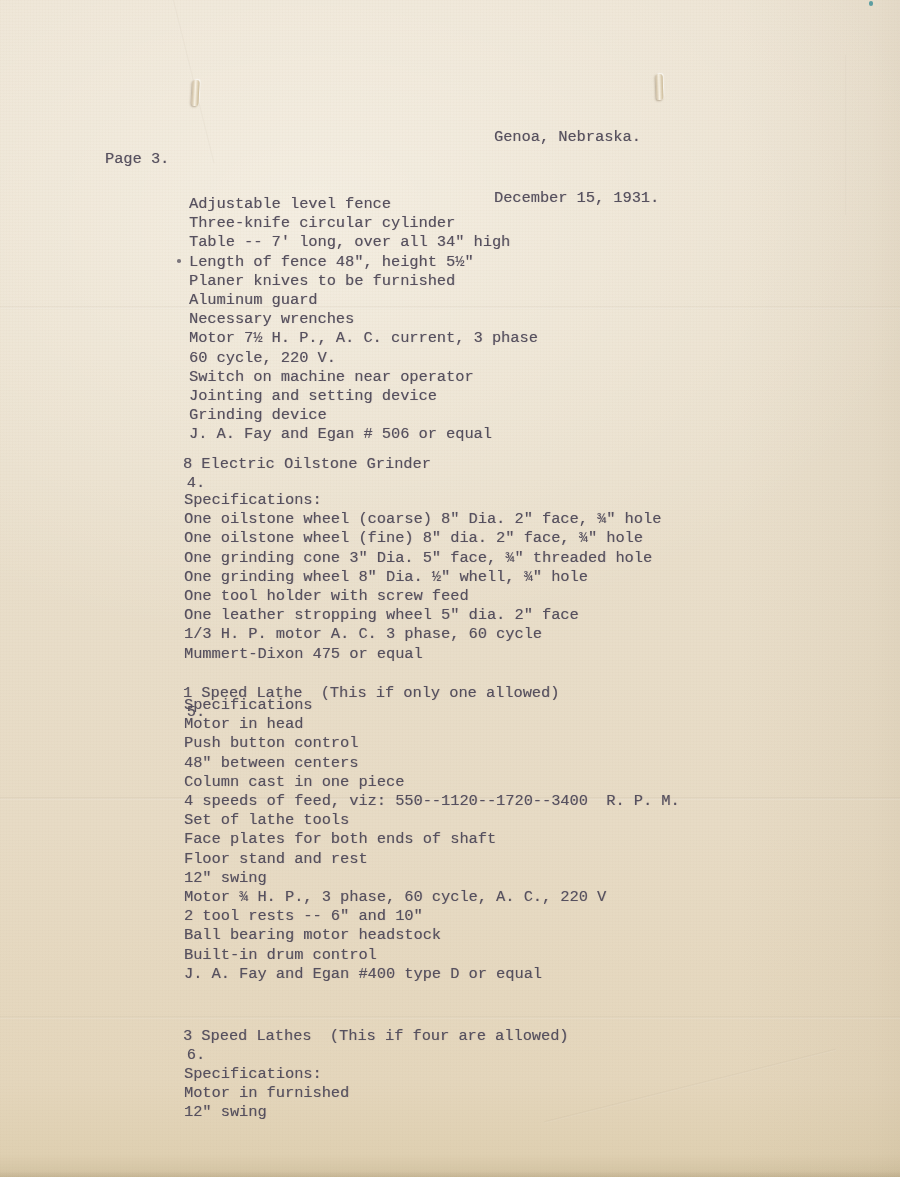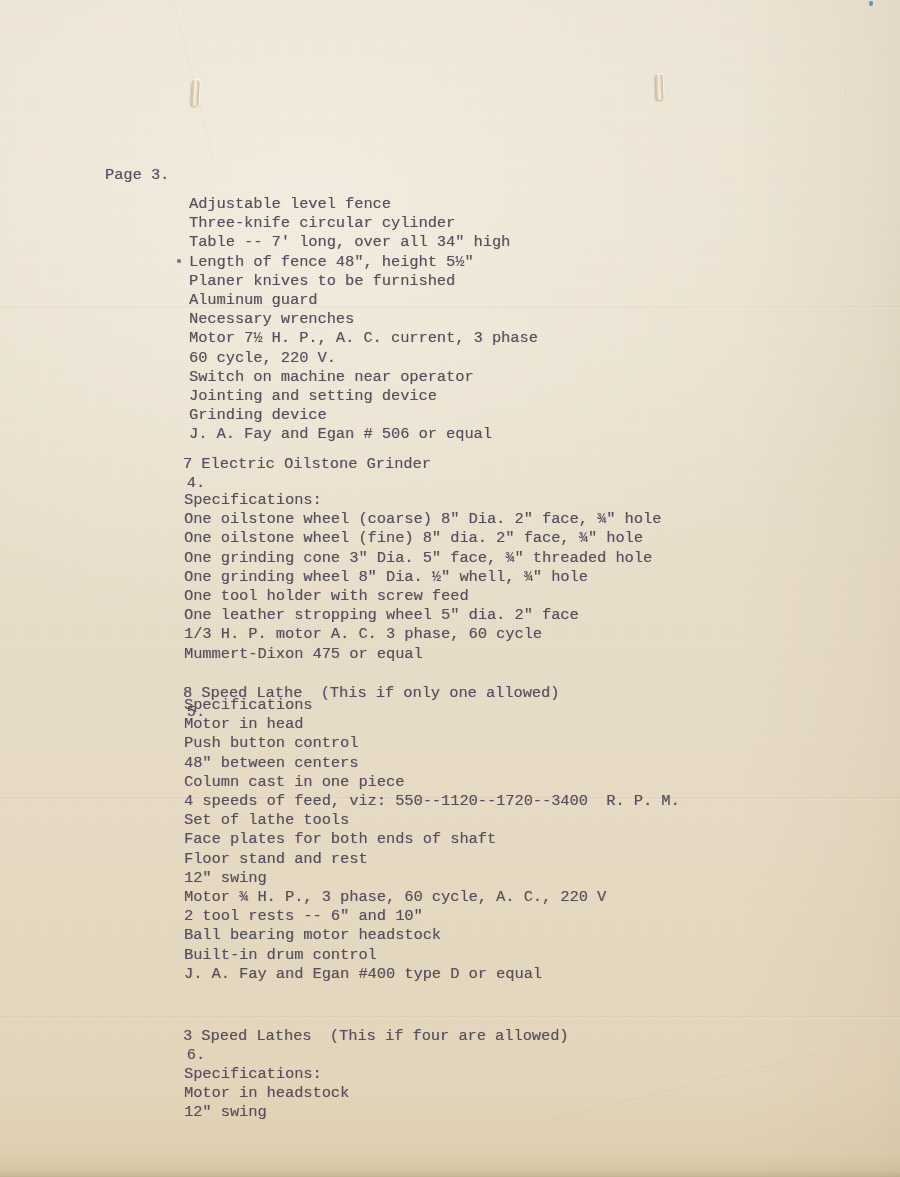--- a/index.html
+++ b/index.html
@@ -21,21 +21,21 @@
   }
   .ink{
     color:#56505e;
     text-shadow:0.4px 0.3px 0.7px rgba(86,80,94,0.45);
     font-size:15.3px;
     line-height:19.2px;
     white-space:pre;
   }
   .hdr{position:absolute;left:494px;top:89px;}
   .hdr .ln{line-height:21.8px;}
-  .pagelabel{position:absolute;left:105px;top:166px;}
+  .pagelabel{position:absolute;left:105px;top:150px;}
   .block{position:absolute;}
   .lines0{left:189px;top:195px;}
   .itemhead{position:absolute;left:150px;}
   .itemhead .title{position:absolute;left:33px;top:0;}
   .i4{top:455px;}
   .lines4{left:184px;top:491px;}
   .i5{top:684px;}
   .lines5{left:184px;top:696px;}
   .i6{top:1027px;}
   .lines6{left:184px;top:1065px;}
@@ -74,35 +74,39 @@
   <div class="crease d d1"></div>
   <div class="crease d d2"></div>
   <div class="crease v1"></div>
   <div class="bottom-edge"></div>
   <div class="speck"></div>
   <div class="inkdot"></div>
 
   <div class="staple left"></div>
   <div class="staple right"></div>
 
+  <div class="hdr ink">
+    <div class="ln">Genoa, Nebraska.</div>
+    <div class="ln">December 15, 1931.</div>
+  </div>
 
   <div class="pagelabel ink">Page 3.</div>
 
   <div class="block ink lines0"><div class="line">Adjustable level fence</div><div class="line">Three-knife circular cylinder</div><div class="line">Table -- 7' long, over all 34" high</div><div class="line">Length of fence 48", height 5½"</div><div class="line">Planer knives to be furnished</div><div class="line">Aluminum guard</div><div class="line">Necessary wrenches</div><div class="line">Motor 7½ H. P., A. C. current, 3 phase</div><div class="line">60 cycle, 220 V.</div><div class="line">Switch on machine near operator</div><div class="line">Jointing and setting device</div><div class="line">Grinding device</div><div class="line">J. A. Fay and Egan # 506 or equal</div></div>
 
   <div class="itemhead ink i4">
     <span class="num">4.</span>
-    <span class="title">7 Electric Oilstone Grinder</span>
+    <span class="title">8 Electric Oilstone Grinder</span>
   </div>
   <div class="block ink lines4"><div class="line">Specifications:</div><div class="line">One oilstone wheel (coarse) 8" Dia. 2" face, ¾" hole</div><div class="line">One oilstone wheel (fine) 8" dia. 2" face, ¾" hole</div><div class="line">One grinding cone 3" Dia. 5" face, ¾" threaded hole</div><div class="line">One grinding wheel 8" Dia. ½" whell, ¾" hole</div><div class="line">One tool holder with screw feed</div><div class="line">One leather stropping wheel 5" dia. 2" face</div><div class="line">1/3 H. P. motor A. C. 3 phase, 60 cycle</div><div class="line">Mummert-Dixon 475 or equal</div></div>
 
   <div class="itemhead ink i5">
     <span class="num">5.</span>
-    <span class="title">8 Speed Lathe  (This if only one allowed)</span>
+    <span class="title">1 Speed Lathe  (This if only one allowed)</span>
   </div>
   <div class="block ink lines5"><div class="line">Specifications</div><div class="line">Motor in head</div><div class="line">Push button control</div><div class="line">48" between centers</div><div class="line">Column cast in one piece</div><div class="line">4 speeds of feed, viz: 550--1120--1720--3400  R. P. M.</div><div class="line">Set of lathe tools</div><div class="line">Face plates for both ends of shaft</div><div class="line">Floor stand and rest</div><div class="line">12" swing</div><div class="line">Motor ¾ H. P., 3 phase, 60 cycle, A. C., 220 V</div><div class="line">2 tool rests -- 6" and 10"</div><div class="line">Ball bearing motor headstock</div><div class="line">Built-in drum control</div><div class="line">J. A. Fay and Egan #400 type D or equal</div></div>
 
   <div class="itemhead ink i6">
     <span class="num">6.</span>
     <span class="title">3 Speed Lathes  (This if four are allowed)</span>
   </div>
-  <div class="block ink lines6"><div class="line">Specifications:</div><div class="line">Motor in headstock</div><div class="line">12" swing</div></div>
+  <div class="block ink lines6"><div class="line">Specifications:</div><div class="line">Motor in furnished</div><div class="line">12" swing</div></div>
 </div>
 
 </body></html>

